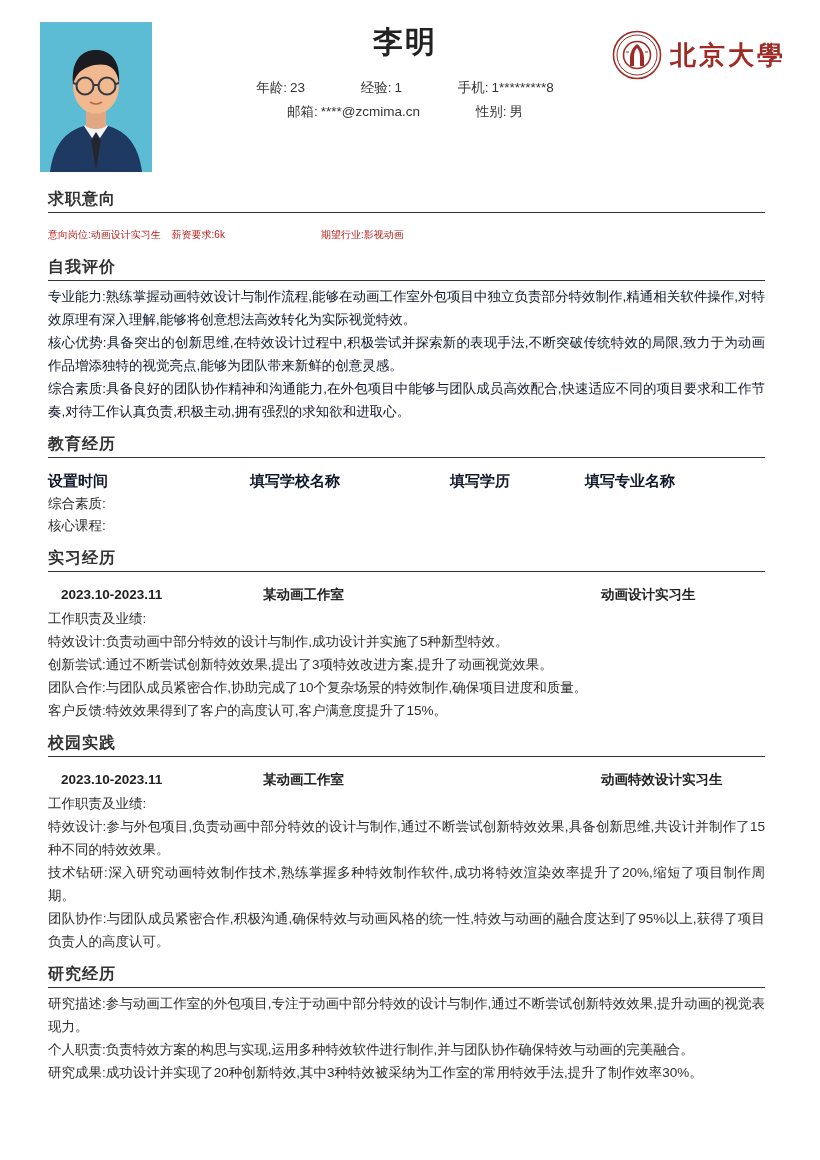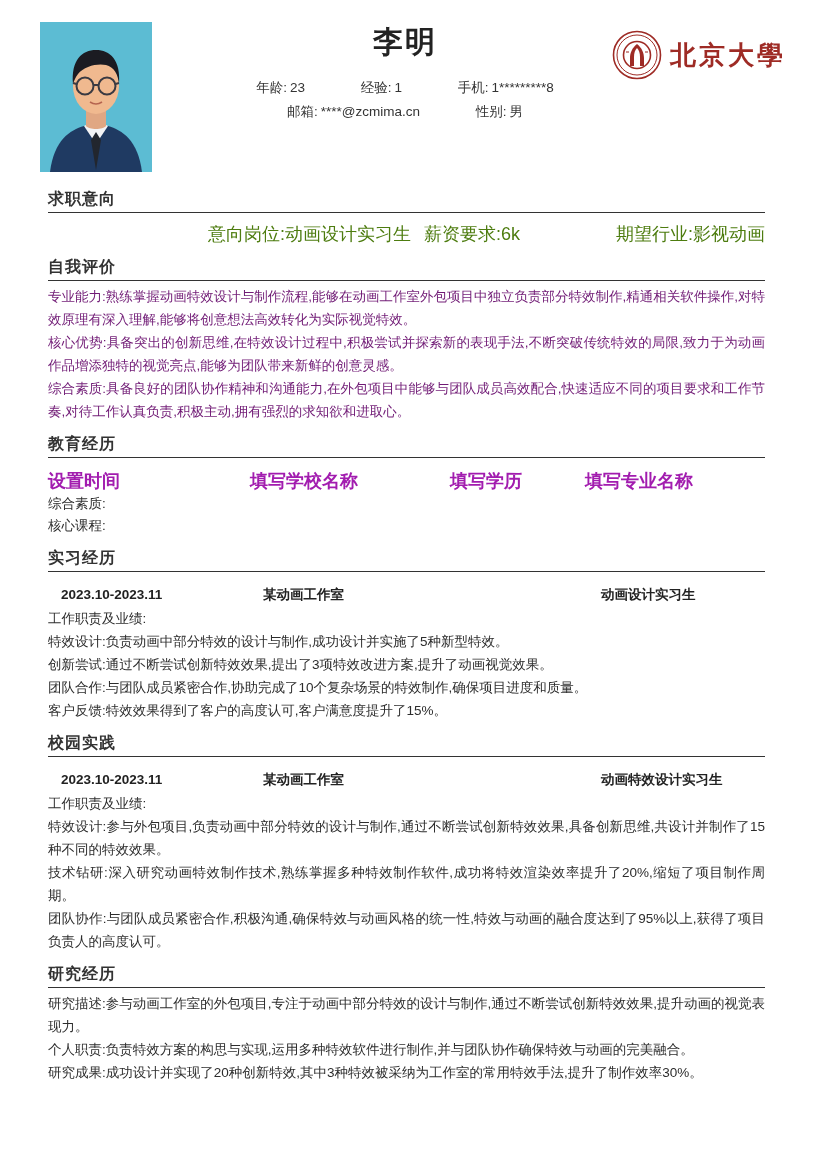--- a/index.html
+++ b/index.html
@@ -100,45 +100,44 @@
   }
   .rule-thin {
     border-bottom: 1.5px solid #333333;
     margin: 2px 0 0 0;
     height: 0;
   }
 
   .body-text {
     font-size: 13.5px;
     line-height: 23px;
-    color: #701a75;
+    color: #0f172a;
     text-align: justify;
   }
   .body-text p { margin: 0; }
 
   
   .intent-row {
     display: flex;
-    font-size: 18px;
+    font-size: 10px;
     line-height: 23px;
-    color: #4d7c0f;
+    color: #b91c1c;
     padding-top: 6px;
-    justify-content: flex-end;
   }
   .intent-left { flex: 0 0 auto; }
   .intent-right { margin-left: 88px; }
   .intent-pair { margin-right: 8px; }
 
   
   .edu-table { padding-top: 7px; }
   .edu-head-row {
     display: flex;
-    font-size: 18px;
-    font-weight: bold;
-    color: #a21caf;
+    font-size: 15px;
+    font-weight: bold;
+    color: #0f172a;
     line-height: 24px;
   }
   .col-a { width: 202px; flex: 0 0 202px; }
   .col-b { width: 200px; flex: 0 0 200px; }
   .col-c { width: 135px; flex: 0 0 135px; }
   .col-d { flex: 1 1 auto; }
   .edu-sub {
     font-size: 13.5px;
     line-height: 22px;
     color: #2d2d2d;

